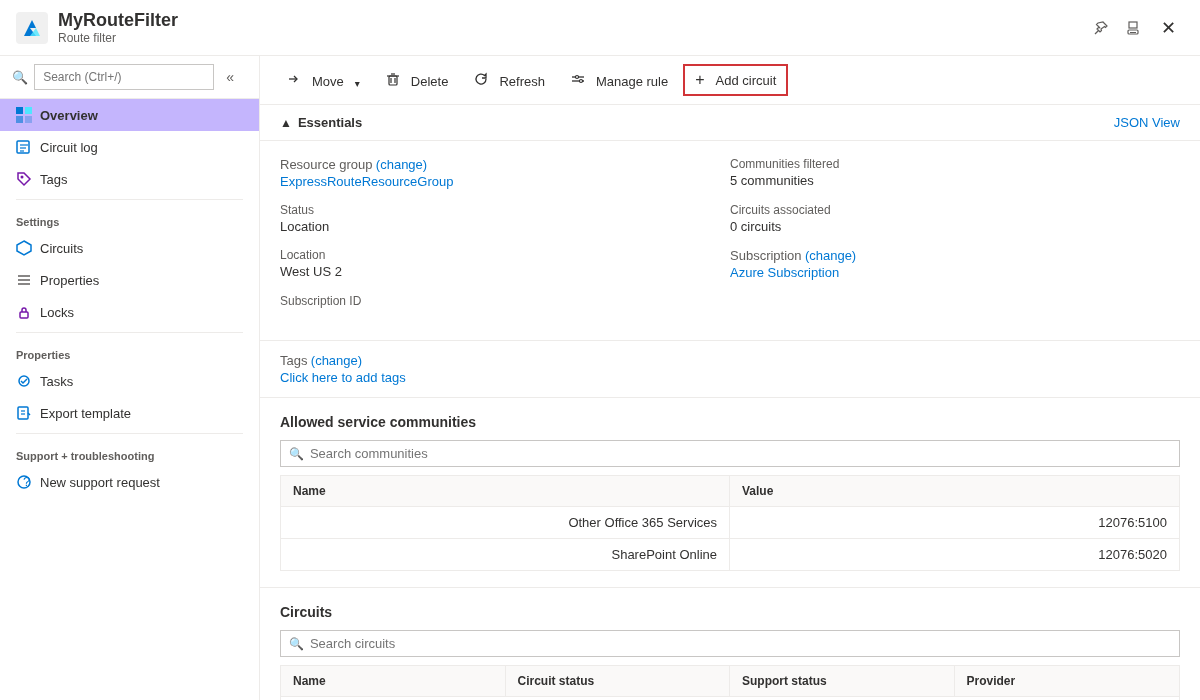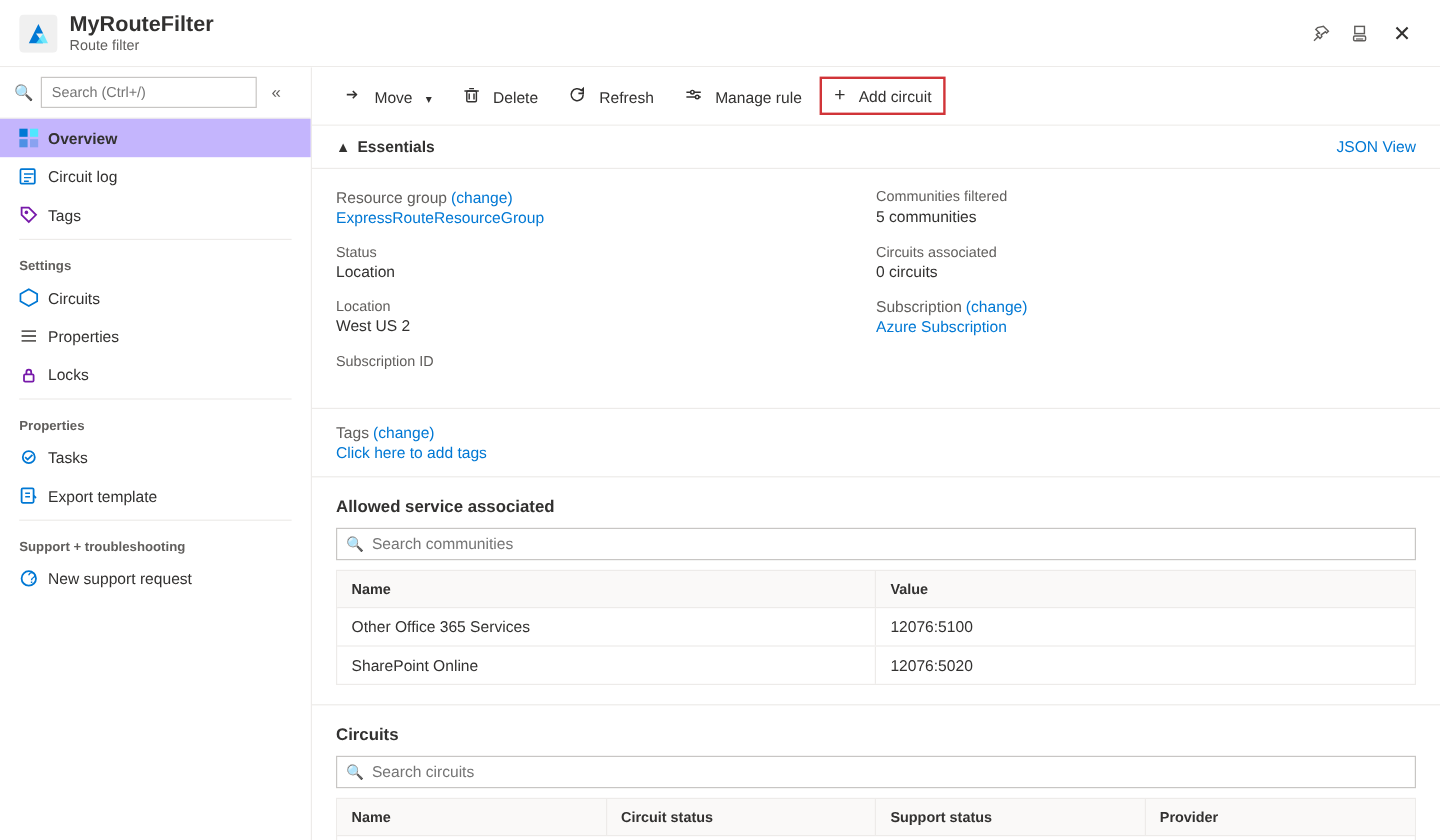--- a/index.html
+++ b/index.html
@@ -53,21 +53,21 @@
     .section-panel { padding: 16px 20px; border-bottom: 1px solid #edebe9; }
     .section-title { font-size: 14px; font-weight: 600; margin-bottom: 10px; color: #323130; }
     .search-box { display: flex; align-items: center; border: 1px solid #c8c6c4; padding: 5px 8px; margin-bottom: 8px; gap: 6px; }
     .search-box input { border: none; outline: none; font-size: 13px; width: 100%; }
     .table-container { border: 1px solid #edebe9; }
     .table-header { display: grid; background: #faf9f8; border-bottom: 1px solid #edebe9; }
     .table-header.communities { grid-template-columns: 1fr 1fr; }
     .table-header.circuits { grid-template-columns: 1fr 1fr 1fr 1fr; }
     .table-cell { padding: 8px 12px; font-size: 12px; font-weight: 600; color: #323130; border-right: 1px solid #edebe9; }
     .table-cell:last-child { border-right: none; }
-    .table-row { display: grid; border-bottom: 1px solid #edebe9; }
+    .table-row { display: grid; border-bottom: 1px solid #edebe9; text-align: right; }
     .table-row:last-child { border-bottom: none; }
     .table-row.communities { grid-template-columns: 1fr 1fr; }
     .table-data { padding: 8px 12px; font-size: 13px; color: #323130; border-right: 1px solid #edebe9; }
     .table-data:last-child { border-right: none; }
     .no-data { padding: 8px 12px; font-size: 13px; color: #605e5c; }
 
     
     .azure-logo { display: flex; align-items: center; justify-content: center; }
   </style>
 </head>
@@ -311,21 +311,21 @@
 
     <div class="tags-section">
       <div class="tags-label">
         <span>Tags</span>
         <span style="color:#0078d4;cursor:pointer;">(change)</span>
       </div>
       <a class="essentials-link">Click here to add tags</a>
     </div>
 
     <div class="section-panel">
-      <div class="section-title">Allowed service associated</div>
+      <div class="section-title">Allowed service communities</div>
       <div class="search-box">
         <span style="color:#605e5c;font-size:12px;">🔍</span>
         <input type="text" style="border: none; outline: none; font-size: 13px; width: 100%;" placeholder="Search communities">
       </div>
       <div class="table-container">
         <div class="table-header communities">
           <div class="table-cell">Name</div>
           <div class="table-cell">Value</div>
         </div>
         <div class="table-row communities">

